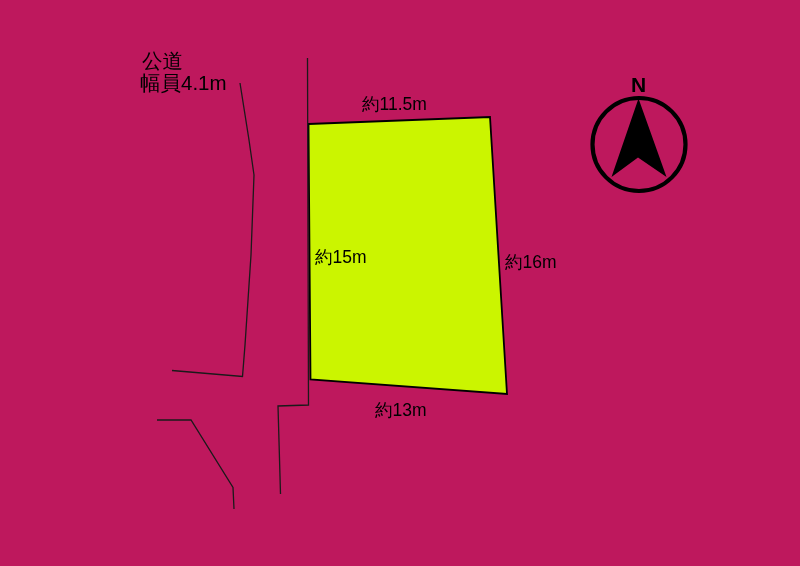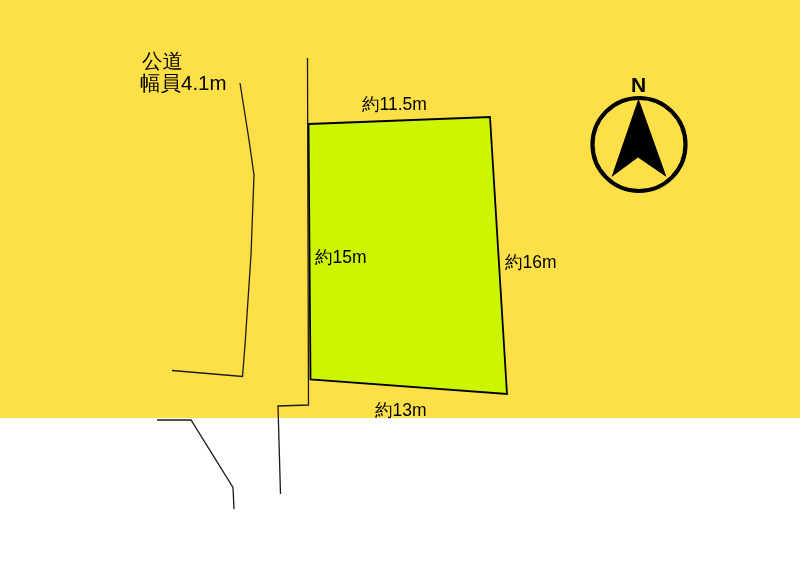--- a/index.html
+++ b/index.html
@@ -7,22 +7,22 @@
     padding: 0;
     width: 800px;
     height: 566px;
     background: #ffffff;
     overflow: hidden;
     font-family: "Liberation Sans", sans-serif;
   }
   .canvas {
     position: relative;
     width: 800px;
-    height: 418px;
-    background: #fde047;
+    height: 566px;
+    background: #be185d;
   }
   svg { display: block; }
   text {
     font-family: "Liberation Sans", "DejaVu Sans", sans-serif;
     fill: #000000;
   }
   .road-label { font-size: 20.5px; }
   .dim-label  { font-size: 17.5px; }
   .north-label { font-size: 21px; font-weight: bold; }
 </style>

